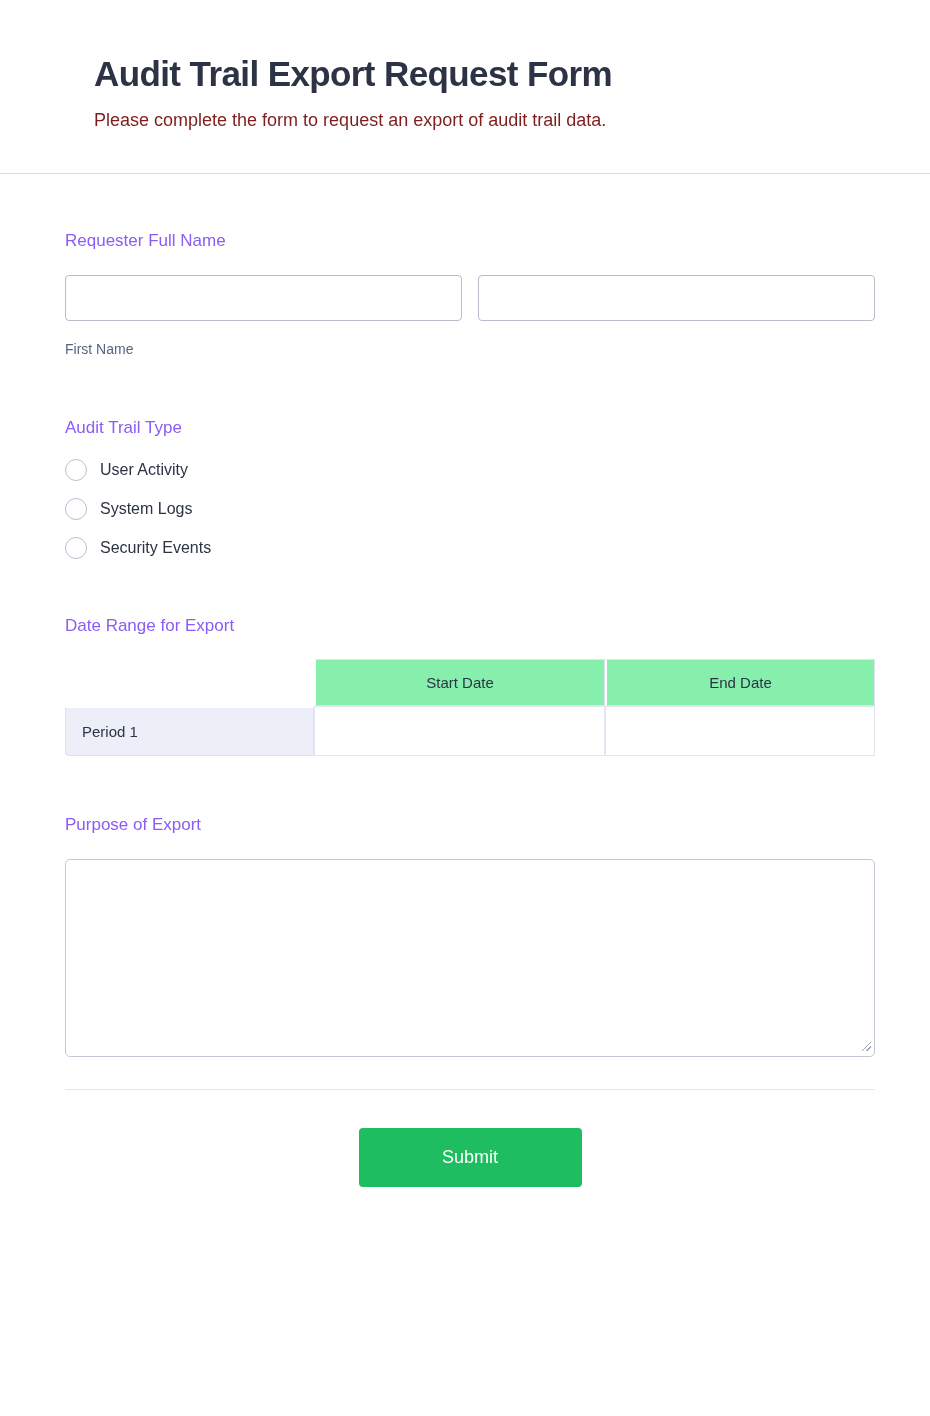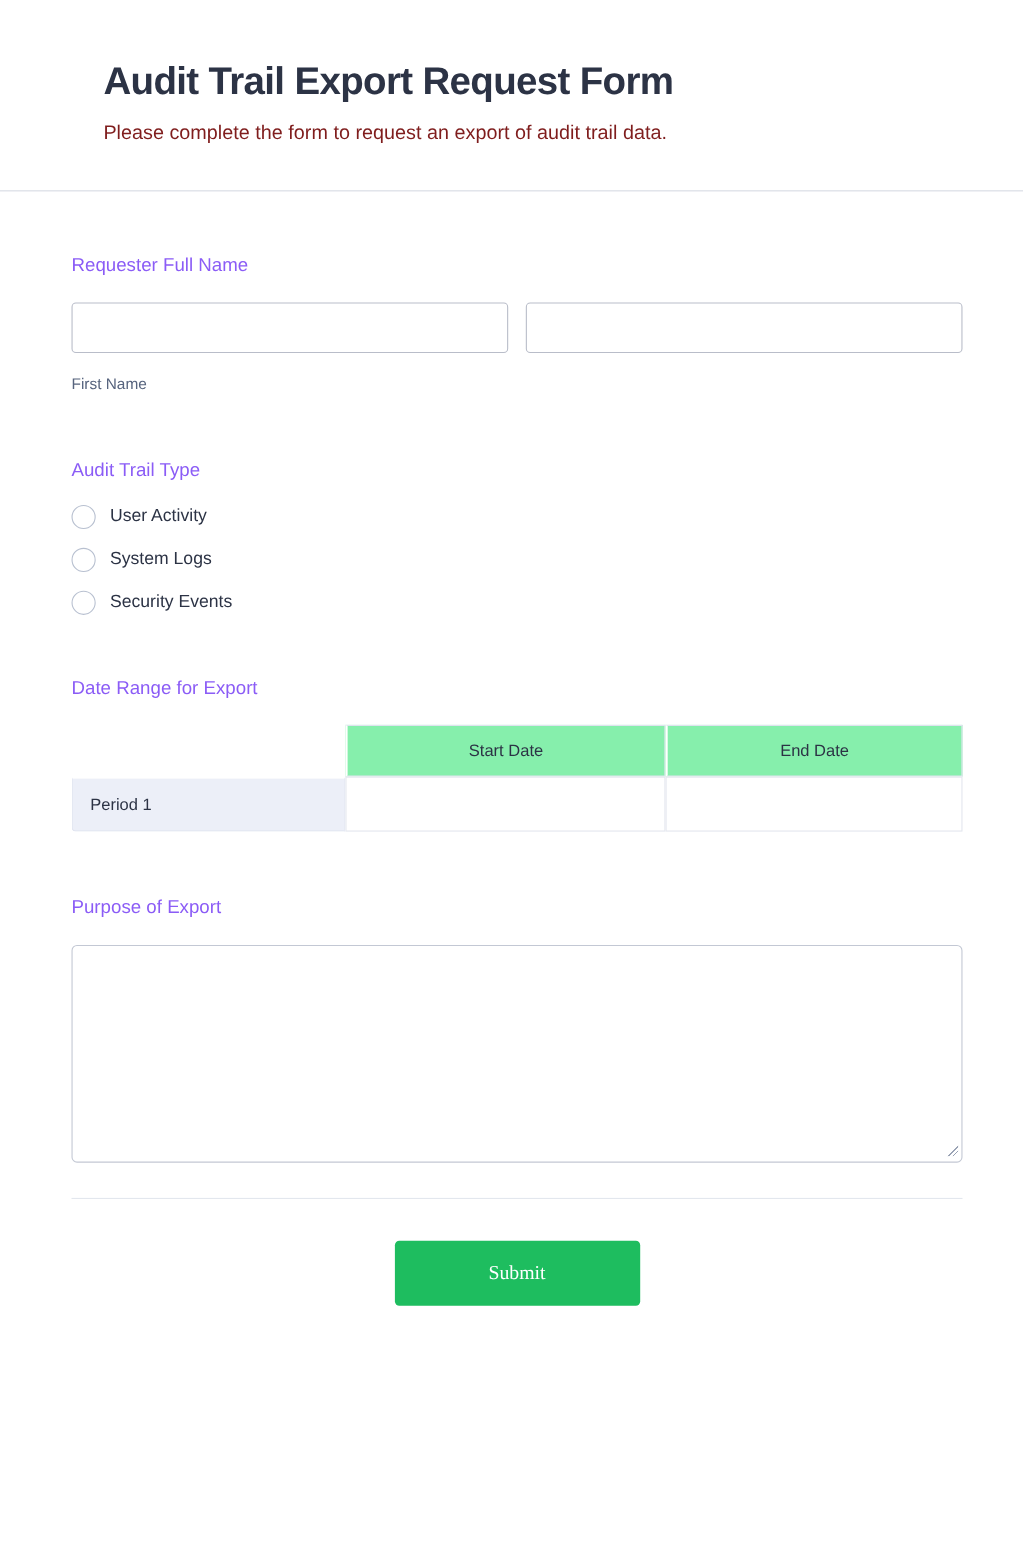--- a/index.html
+++ b/index.html
@@ -134,21 +134,21 @@
   }
 
   
   .footer-divider { margin-top: 32px; border: none; border-top: 1px solid #e3e7ee; height: 0; }
   .submit-row { display: flex; justify-content: center; margin-top: 38px; padding-bottom: 51px; }
   .submit-button {
     width: 223px;
     height: 59px;
     background: #1ebd5f;
     color: #fff;
-    font-family: Liberation Serif, serif;
+    font-family: Liberation Sans, sans-serif;
     font-size: 18px;
     border: none;
     border-radius: 4px;
     cursor: pointer;
   }
 </style>
 </head>
 <body>
 
 <div class="page">

